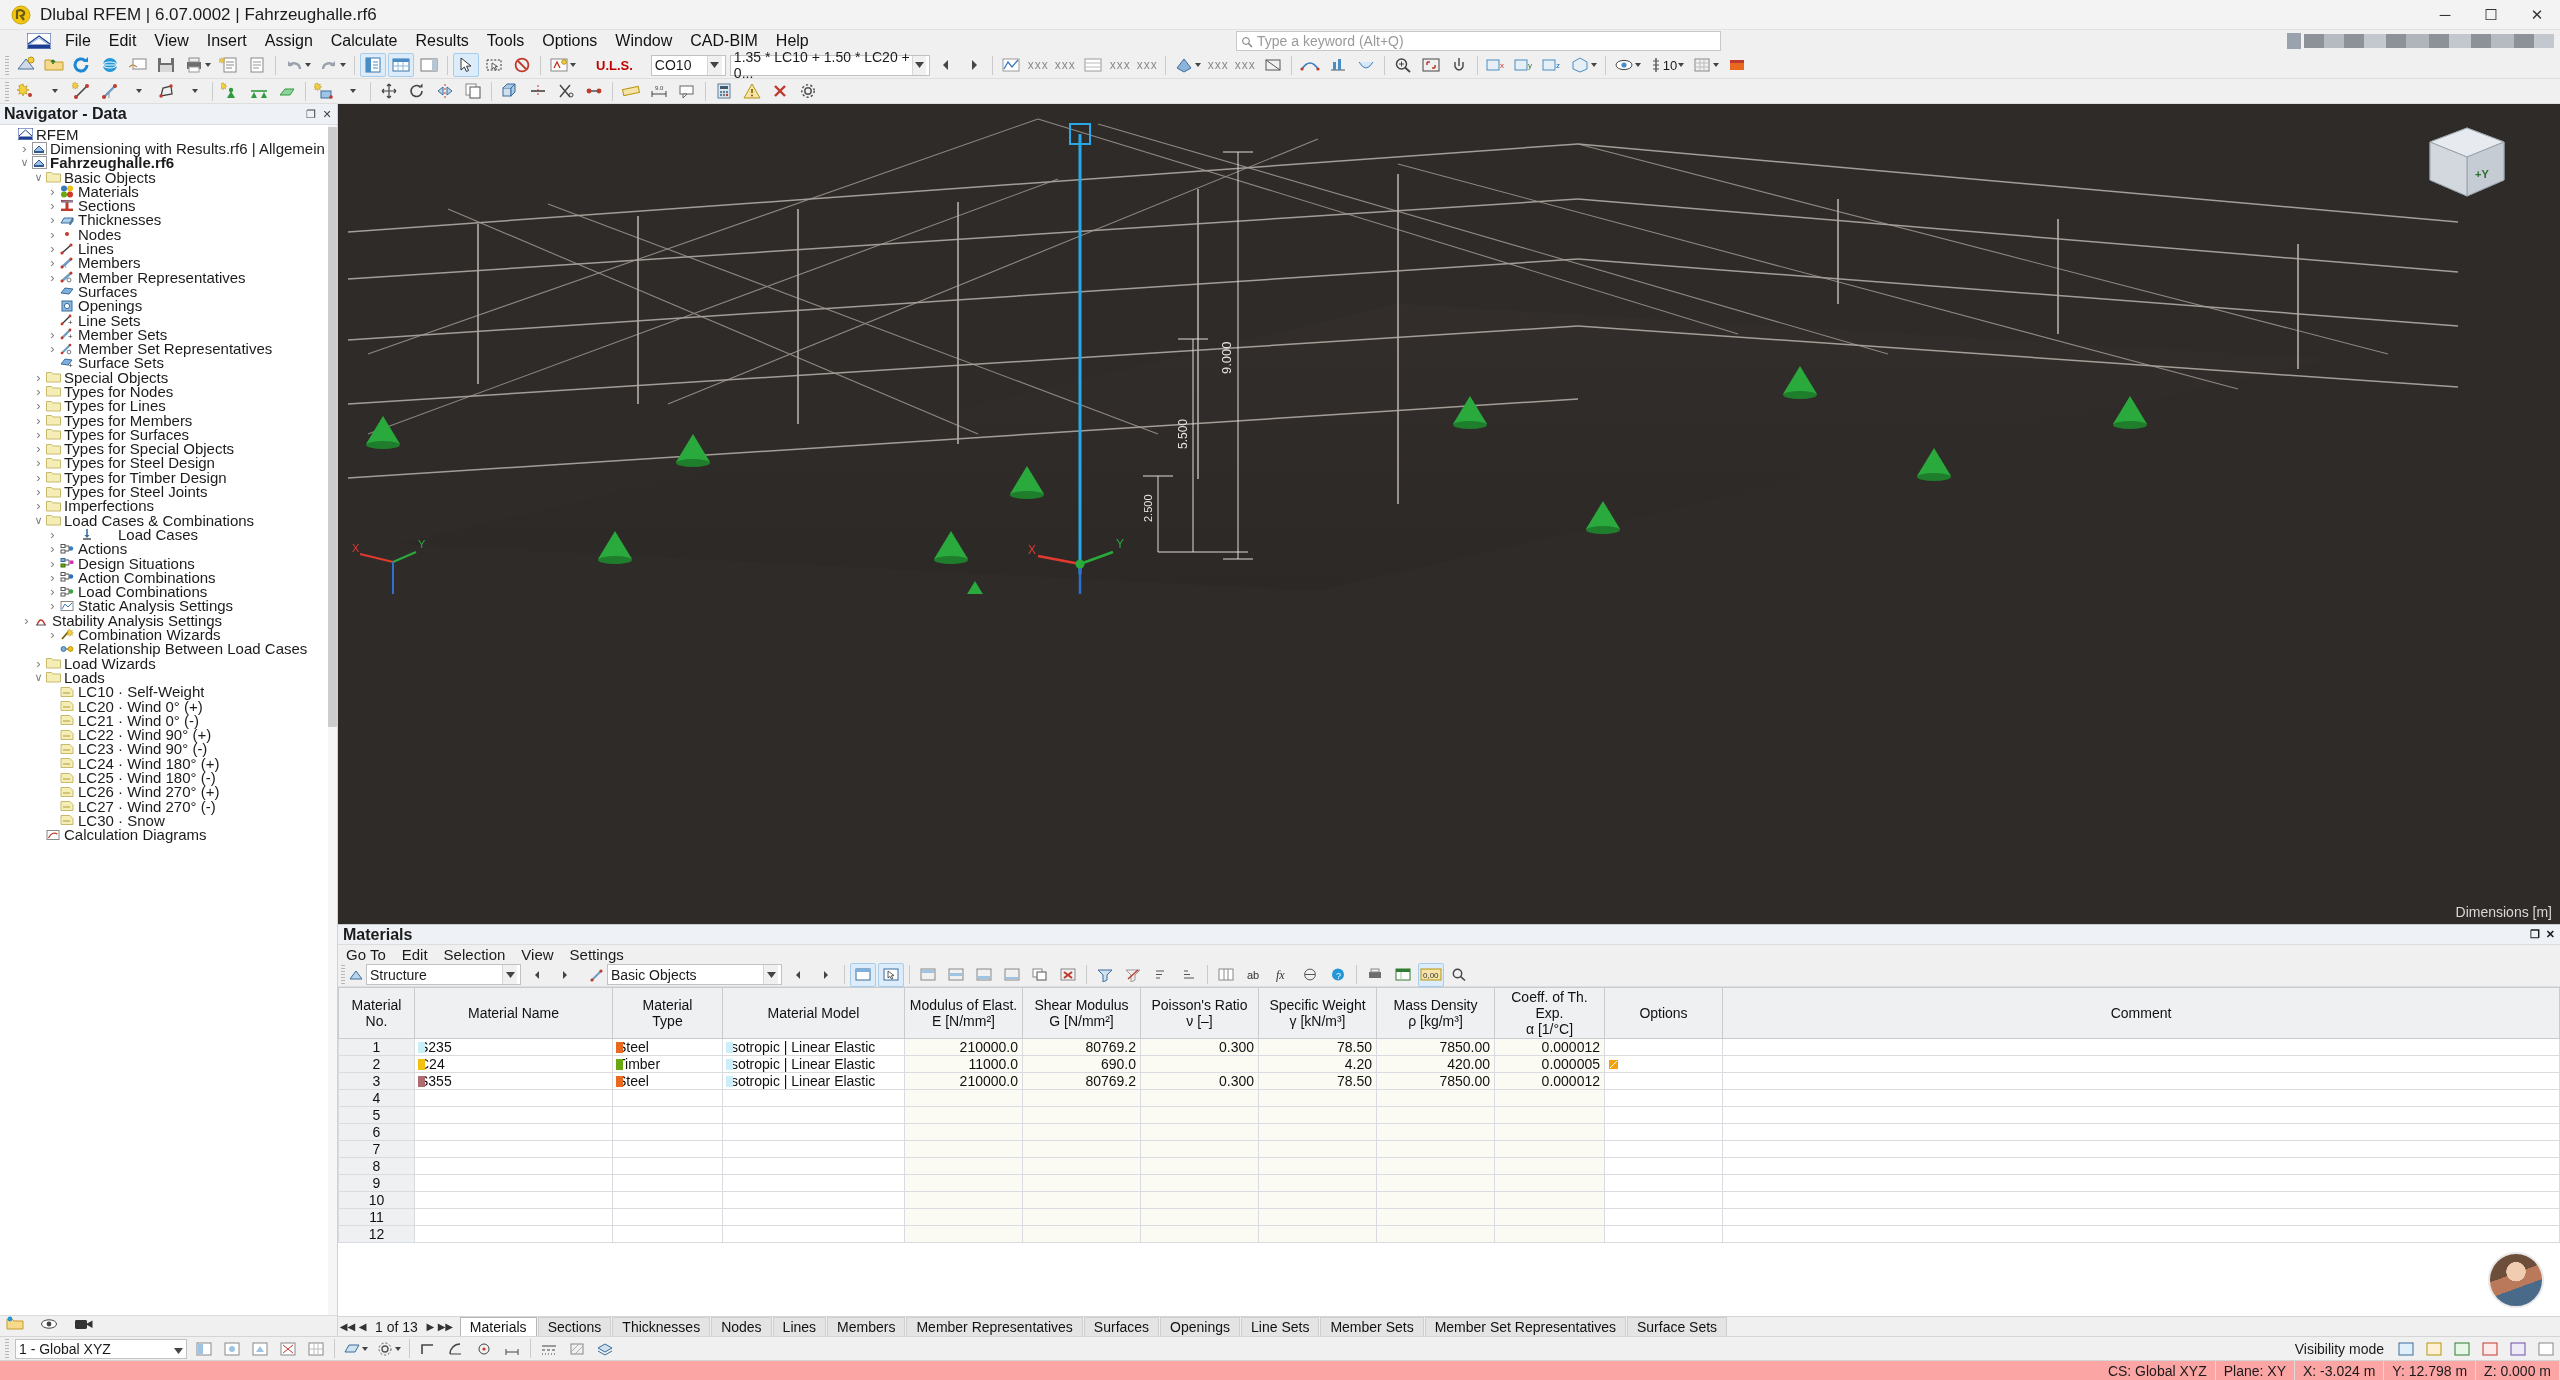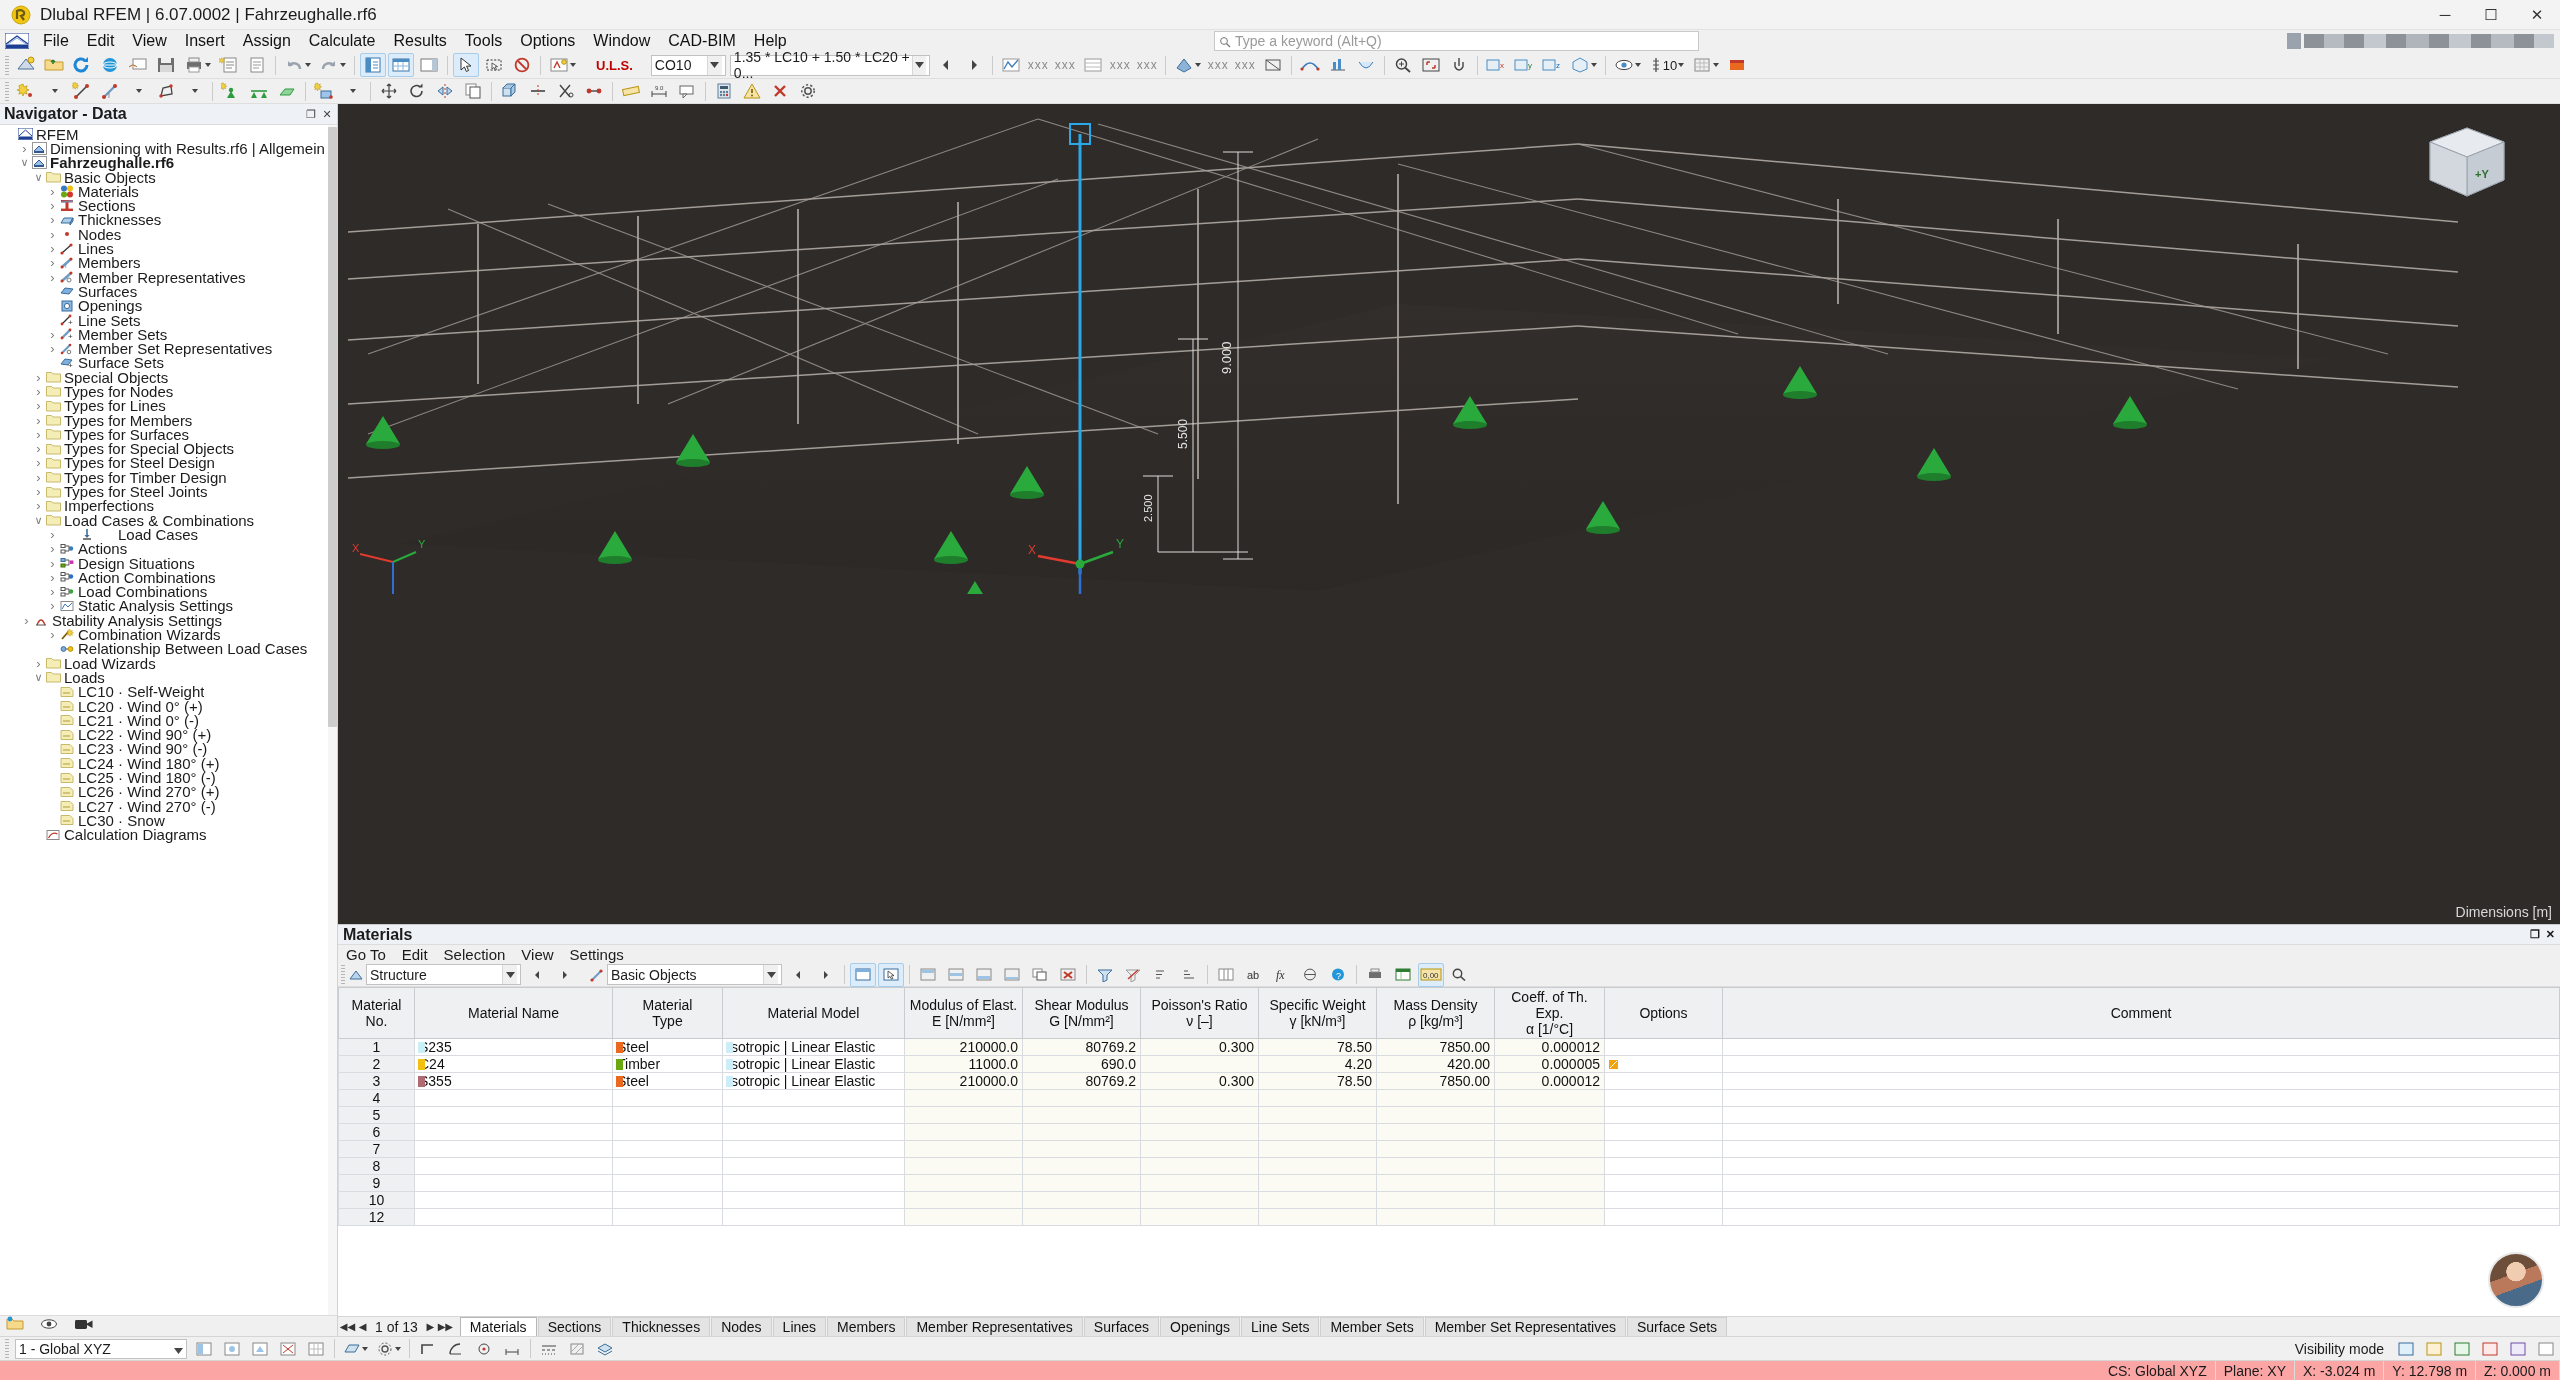--- a/index.html
+++ b/index.html
@@ -20,21 +20,21 @@
   }
   .tb-icon{ width:26px;height:22px; margin-left:8px; display:flex;align-items:center;justify-content:center;}
   .tb-title{ font-size:17px; color:#1b1b1b; margin-left:6px; }
   .tb-spacer{flex:1;}
   .winbtns{display:flex;height:30px;}
   .winbtn{width:46px;height:30px;display:flex;align-items:center;justify-content:center;font-size:15px;color:#333;}
 
   
   .menubar{
     height:22px; background:#f0f0f0; display:flex; align-items:center;
-    flex:0 0 22px; position:relative;
+    flex:0 0 22px; position:relative;margin-left:22px;
   }
   .menu-logo{width:26px;height:18px;margin:0 4px 0 4px;display:flex;align-items:center;justify-content:center;}
   .menuitem{ padding:2px 9px; font-size:16px; color:#111; white-space:nowrap; }
   .kw-search{
     position:absolute; left:1214px; top:1px; width:485px; height:20px;
     background:#fff; border:1px solid #c9c9c9; font-size:14px; color:#9a9a9a;
     display:flex; align-items:center; padding-left:20px;
   }
   .kw-search .mag{position:absolute;left:4px;top:3px;}
   .hdr-thumbs{position:absolute; right:6px; top:0; display:flex; align-items:center; gap:3px; height:22px;}
@@ -1784,20 +1784,34 @@
                   <td class="num numcol"></td>
                   <td class="num numcol"></td>
                   <td class="num numcol"></td>
                   <td class="num numcol"></td>
                   <td class="num numcol"></td>
                   <td class="num numcol"></td>
                   <td></td>
                   <td class=""></td>
                 </tr>
                 <tr>
+                  <td class="rowno">11</td>
+                  <td class="matname-col"></td>
+                  <td class=""></td>
+                  <td class=""></td>
+                  <td class="num numcol"></td>
+                  <td class="num numcol"></td>
+                  <td class="num numcol"></td>
+                  <td class="num numcol"></td>
+                  <td class="num numcol"></td>
+                  <td class="num numcol"></td>
+                  <td></td>
+                  <td class=""></td>
+                </tr>
+                <tr>
                   <td class="rowno">12</td>
                   <td class="matname-col"></td>
                   <td class=""></td>
                   <td class=""></td>
                   <td class="num numcol"></td>
                   <td class="num numcol"></td>
                   <td class="num numcol"></td>
                   <td class="num numcol"></td>
                   <td class="num numcol"></td>
                   <td class="num numcol"></td>

